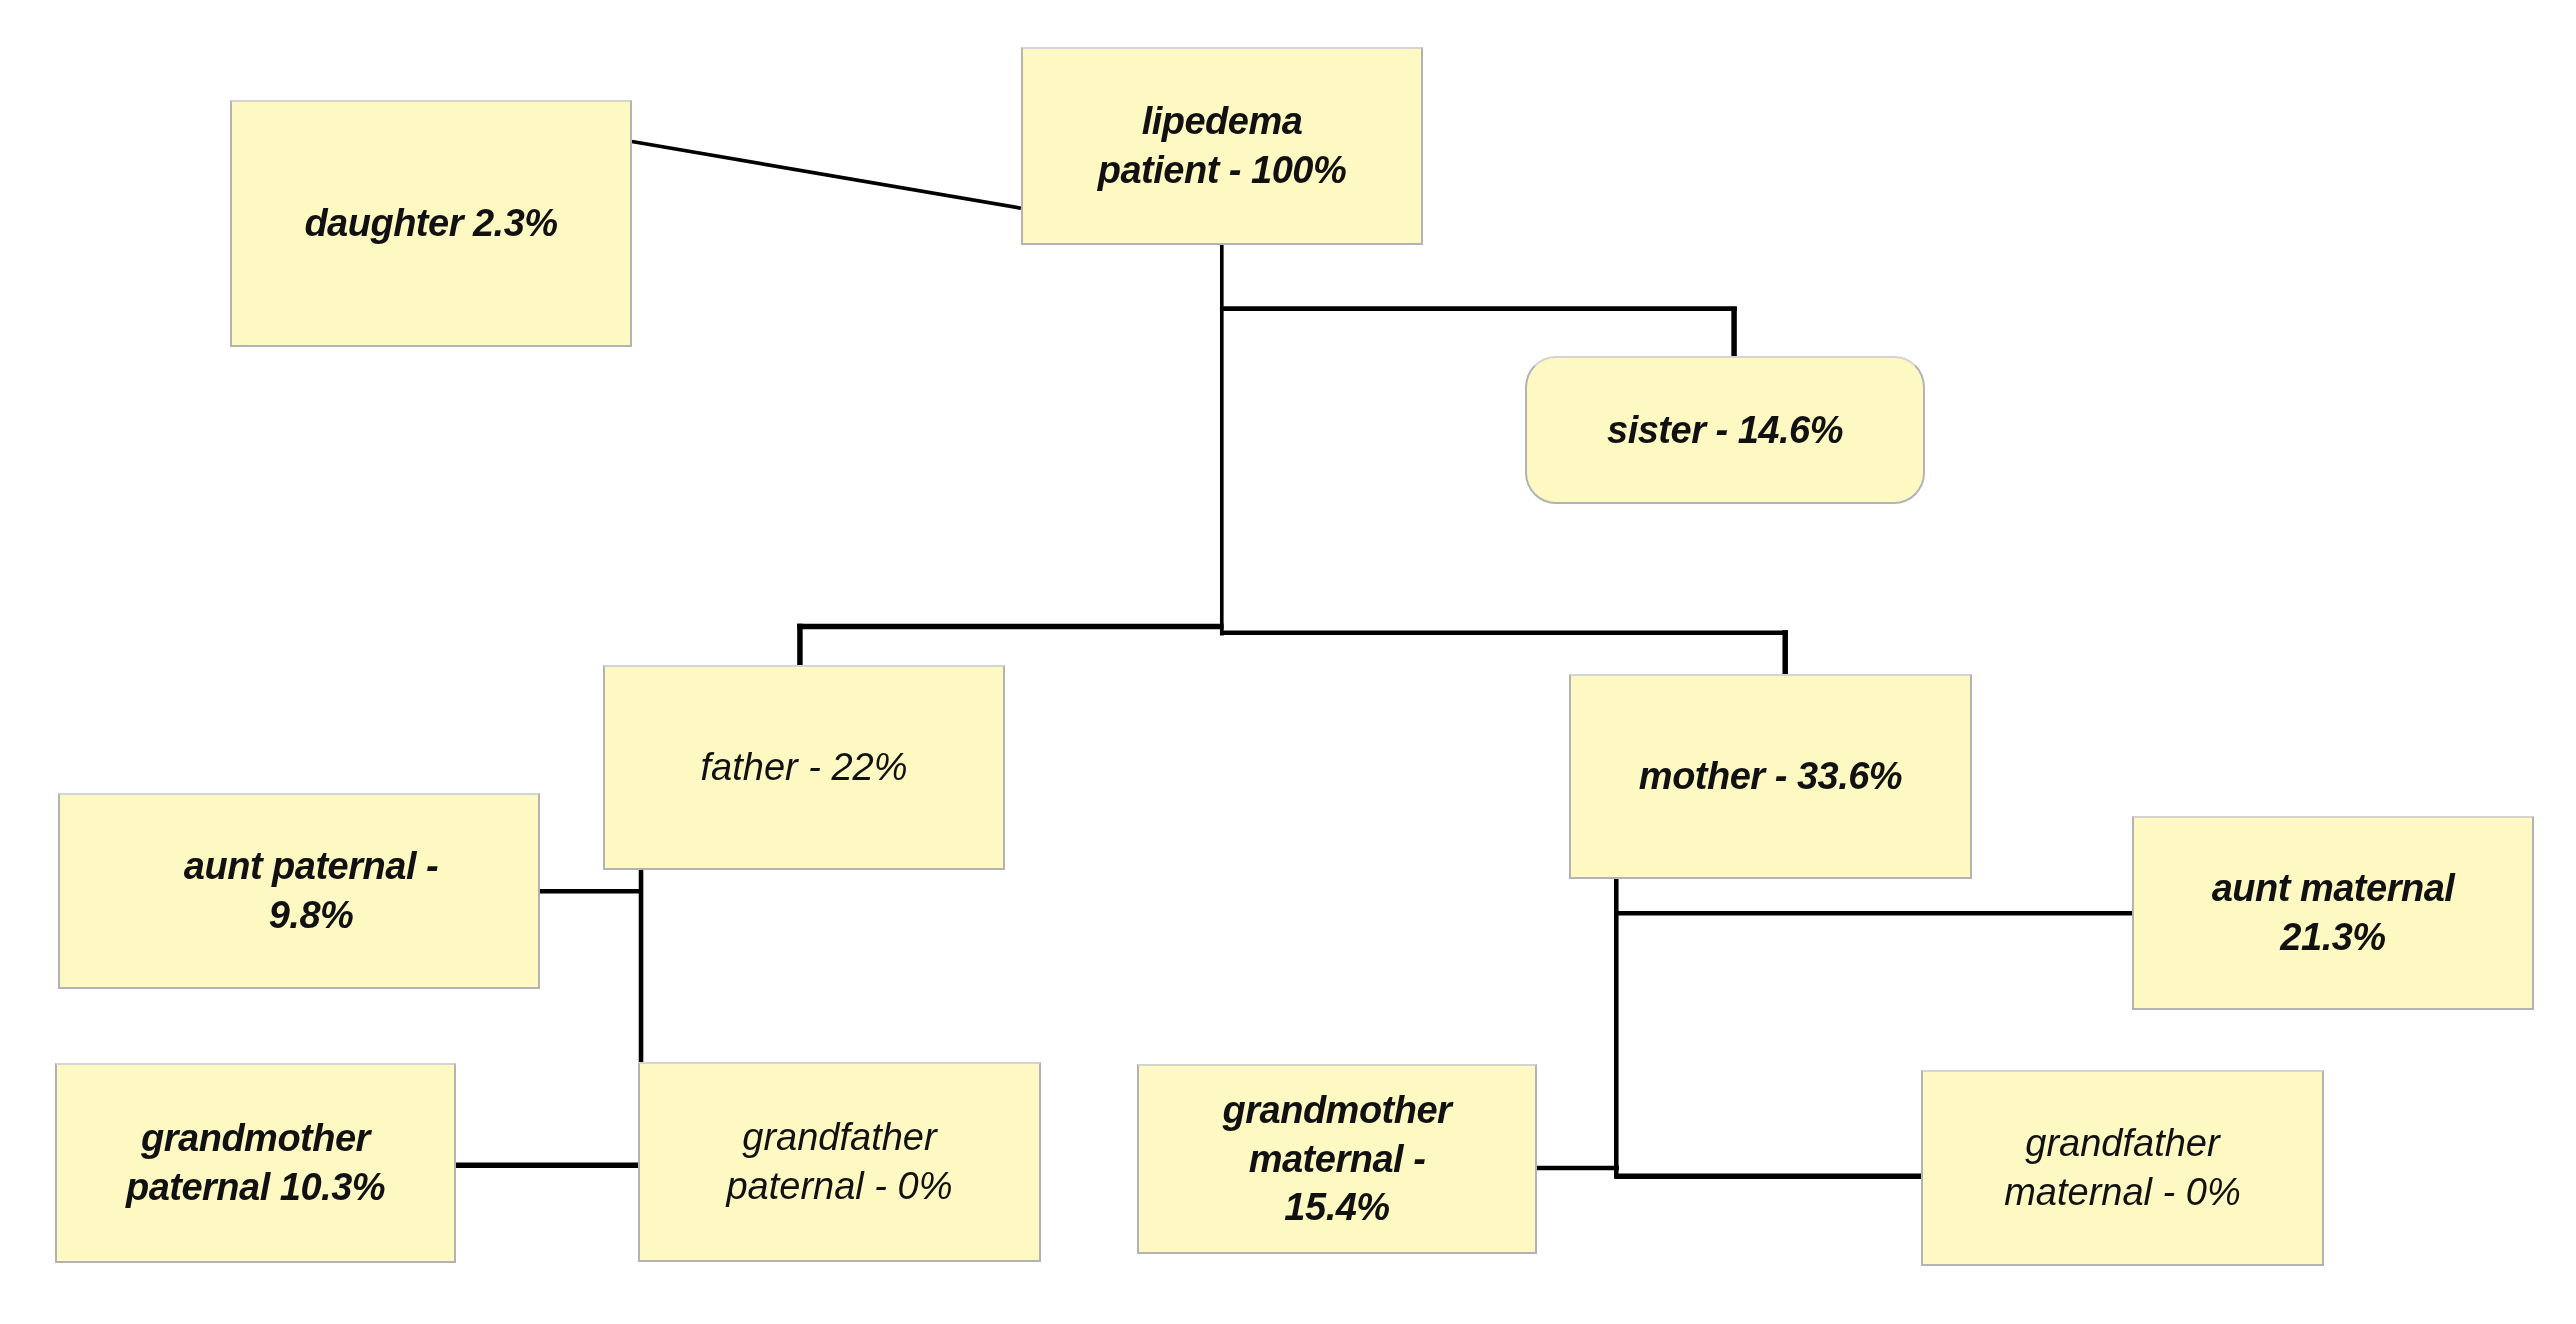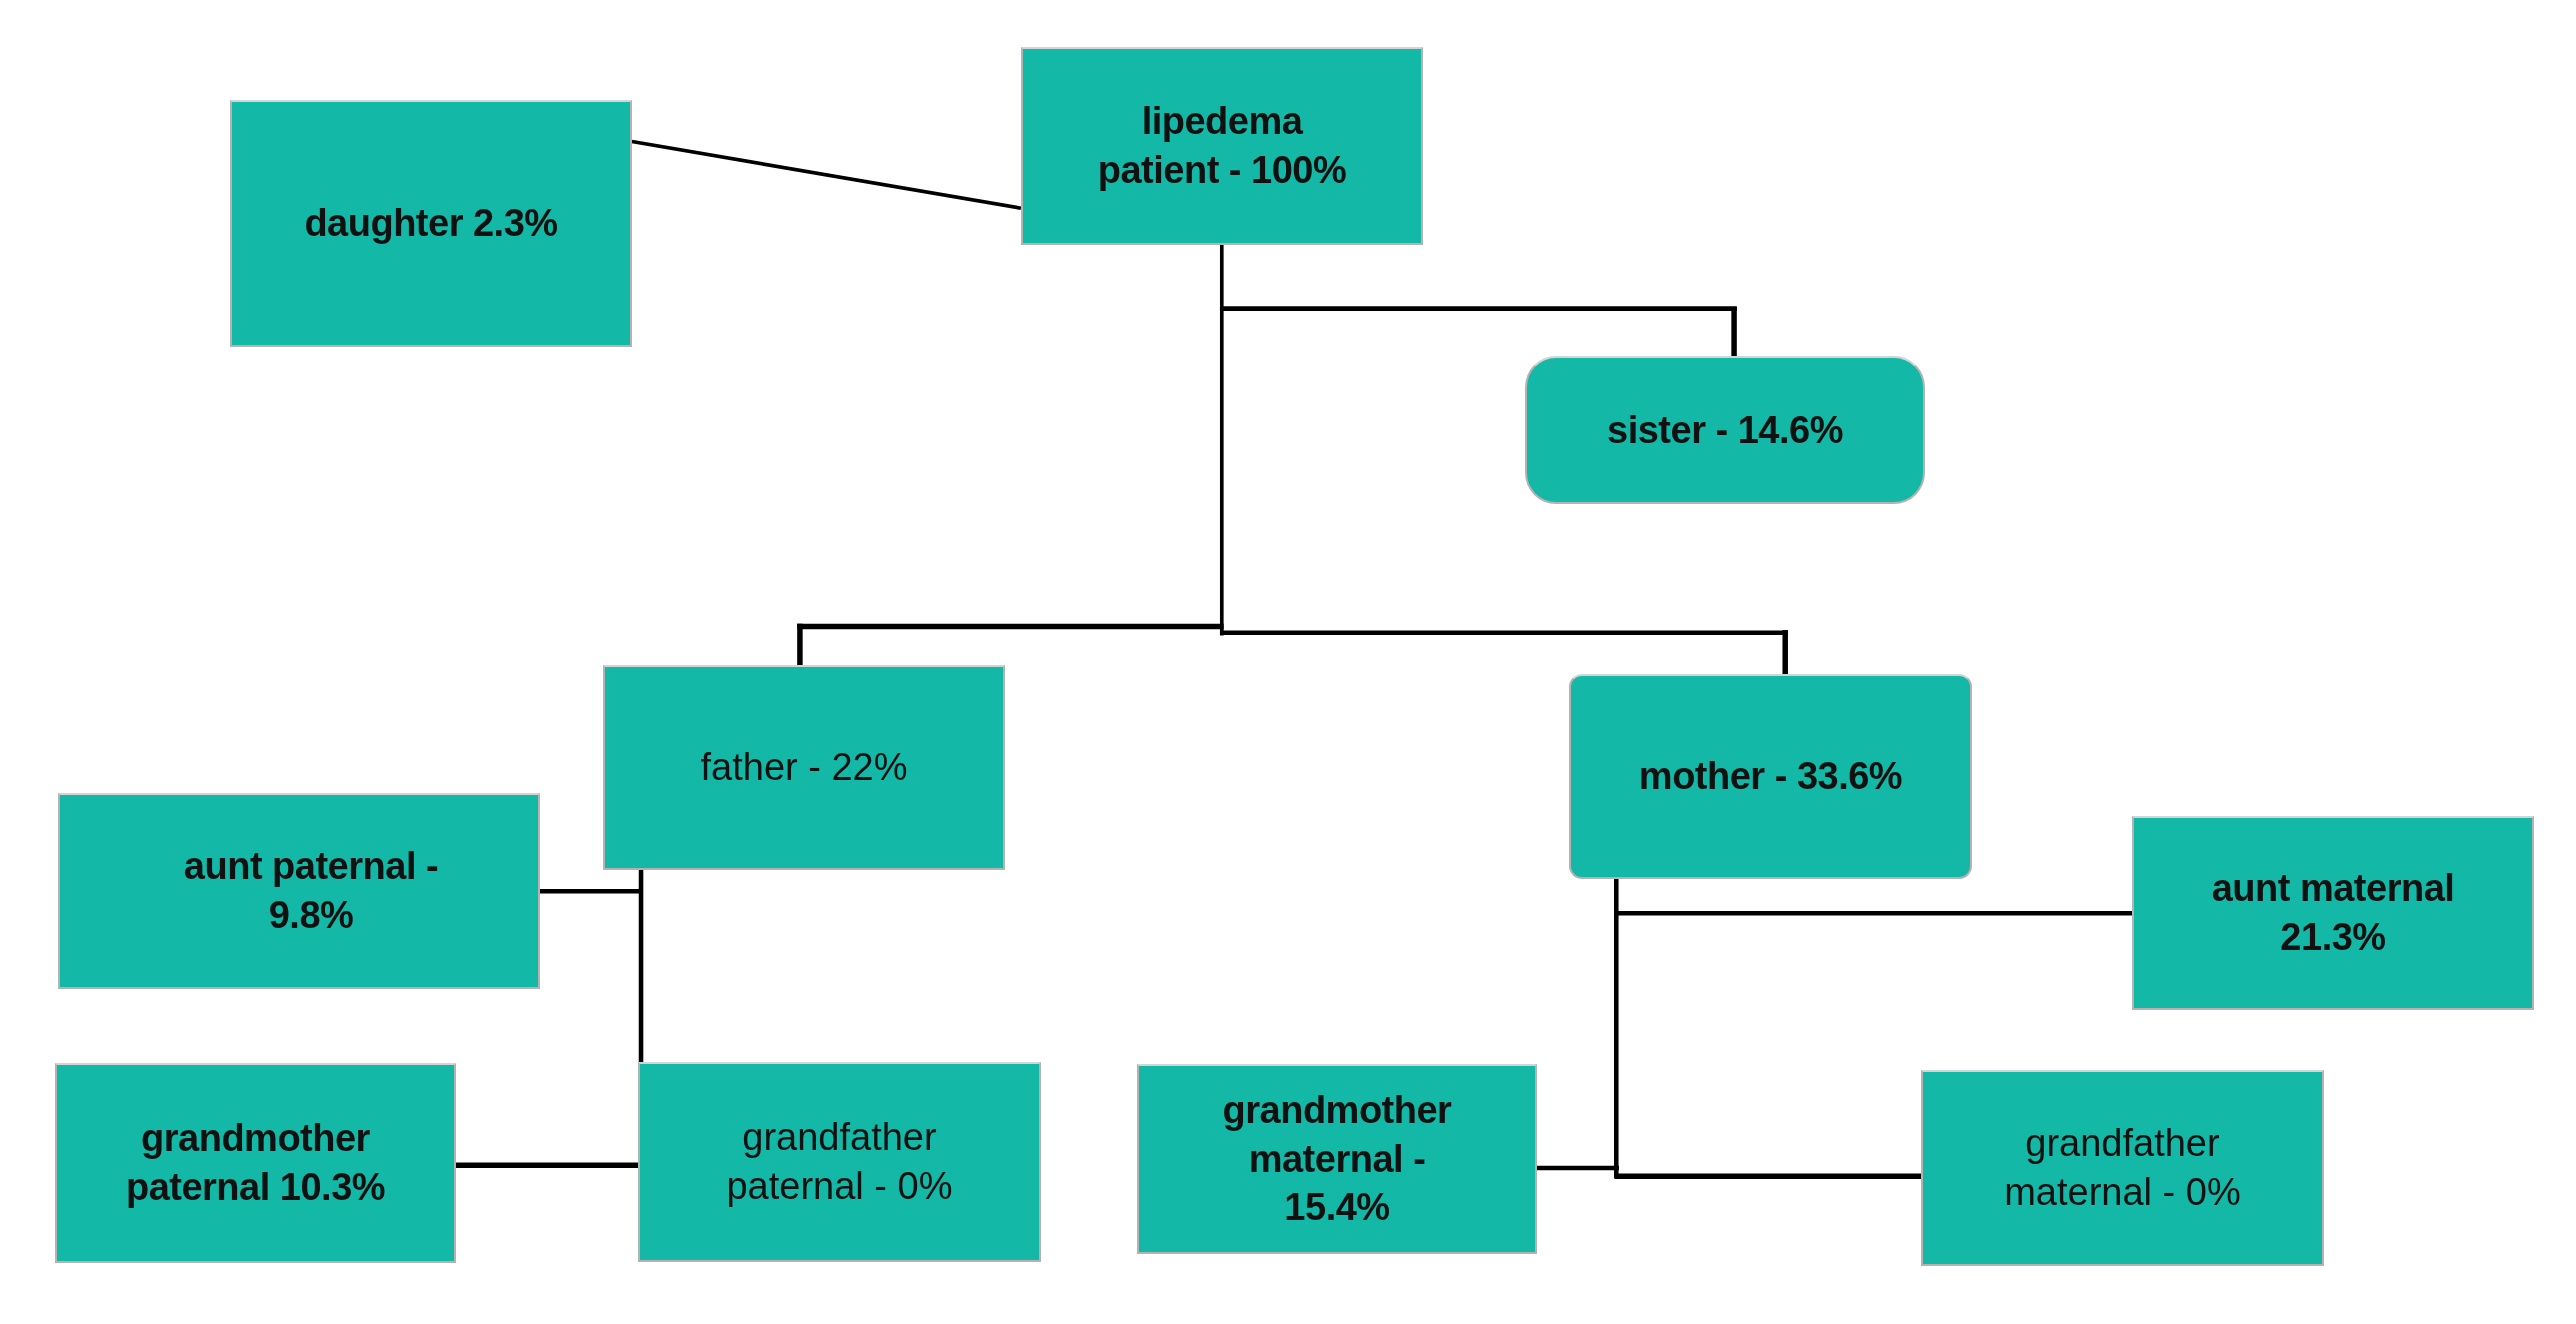--- a/index.html
+++ b/index.html
@@ -7,42 +7,43 @@
     position:relative;
     width:2576px;height:1325px;
     background:#ffffff;
     font-family:"Liberation Sans","DejaVu Sans",sans-serif;
     overflow:hidden;
   }
   #wires{position:absolute;left:0;top:0;width:2576px;height:1325px;}
   .node{
     position:absolute;
     box-sizing:border-box;
-    background:#14b8a6;
+    background:#fef9c3;
     border:2.7px solid #b3b3b3;
     border-top-color:#d4d4d4;
     display:flex;align-items:center;justify-content:center;
     text-align:center;
+    font-style:italic;
   }
   .node-label{
     white-space:pre-line;
     color:#111111;
     font-size:38px;
     line-height:1.28;
     font-weight:700;
     letter-spacing:-0.5px;
     padding:0 9px;
   }
   .node.regular .node-label{font-weight:400;letter-spacing:0;}
   
   #n-daughter            {left:230px;  top:100px;  width:402px; height:247px;}
   #n-lipedema            {left:1021px; top:47px;   width:402px; height:198px;}
   #n-sister              {left:1525px; top:356px;  width:400px; height:148px;border-radius:31px;}
   #n-father              {left:603px;  top:665px;  width:402px; height:205px;}
-  #n-mother              {left:1569px; top:674px;  width:403px; height:205px;border-radius:13px;}
+  #n-mother              {left:1569px; top:674px;  width:403px; height:205px;}
   #n-aunt-paternal       {left:58px;   top:793px;  width:482px; height:196px;padding-left:24px;}
   #n-aunt-maternal       {left:2132px; top:816px;  width:402px; height:194px;}
   #n-grandmother-paternal{left:55px;   top:1063px; width:401px; height:200px;}
   #n-grandfather-paternal{left:638px;  top:1062px; width:403px; height:200px;}
   #n-grandmother-maternal{left:1137px; top:1064px; width:400px; height:190px;}
   #n-grandfather-maternal{left:1921px; top:1070px; width:403px; height:196px;}
 </style>
 </head>
 <body>
 

